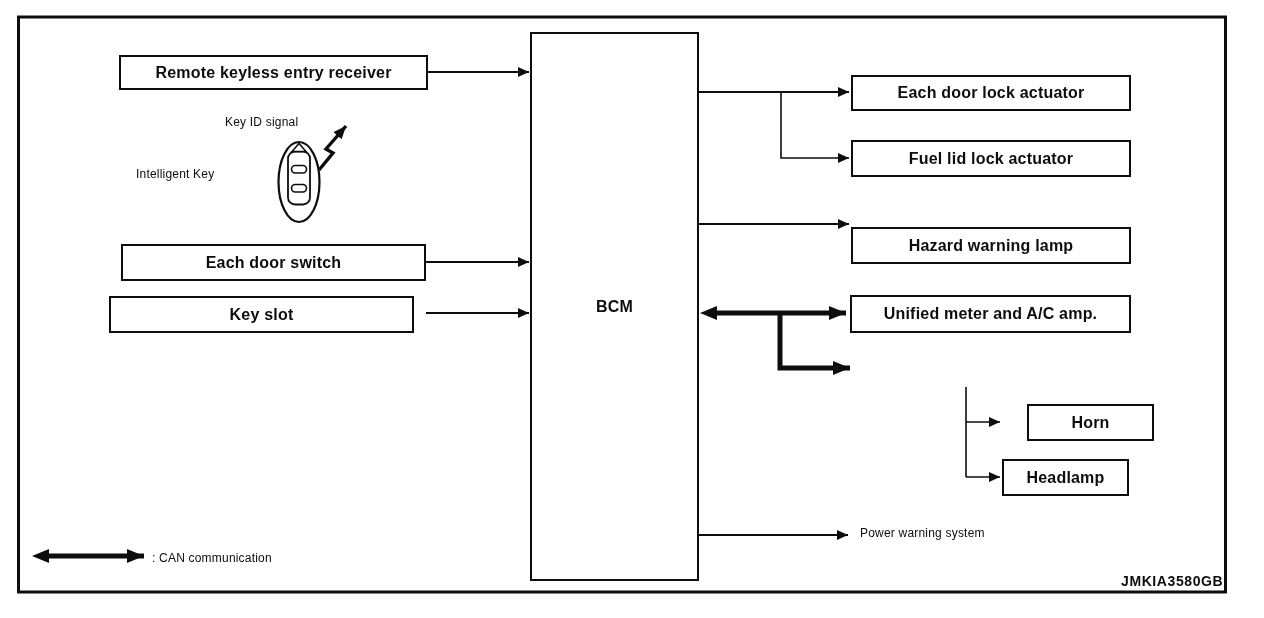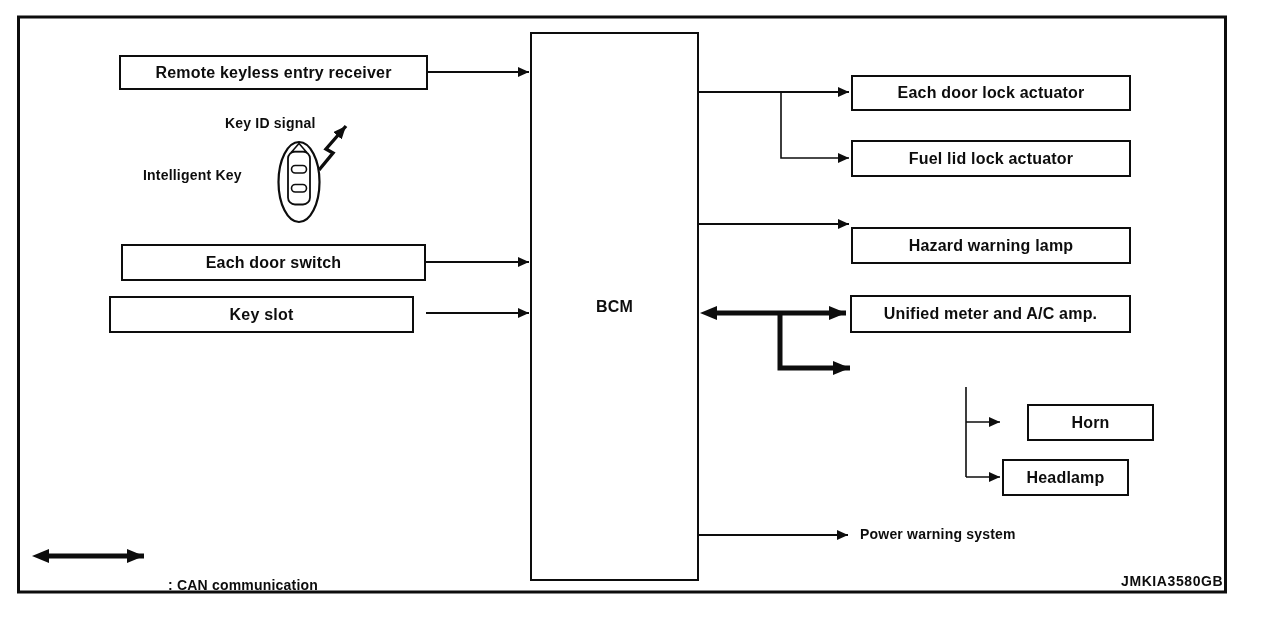--- a/index.html
+++ b/index.html
@@ -8,21 +8,21 @@
     font-family:"Liberation Sans",sans-serif;color:#0d0d0d;overflow:hidden;
   }
   svg.wires{position:absolute;left:0;top:0;z-index:1;}
   .node{
     position:absolute;z-index:2;box-sizing:border-box;
     border:2px solid #0d0d0d;background:#ffffff;
     display:flex;align-items:center;justify-content:center;
     font-size:16px;font-weight:bold;letter-spacing:.2px;white-space:nowrap;
   }
   .floating{
-    position:absolute;z-index:2;font-size:14px;font-weight:bold;
+    position:absolute;z-index:2;font-size:12px;font-weight:normal;
     letter-spacing:.2px;white-space:nowrap;
   }
   .figcode{
     position:absolute;z-index:2;font-size:14px;font-weight:bold;
     letter-spacing:.6px;white-space:nowrap;
   }
 </style>
 </head>
 <body>
 
@@ -85,18 +85,18 @@
   <div class="node" style="left:530px;top:32px;width:169px;height:549px;">BCM</div>
 
   <div class="node" style="left:851px;top:75px;width:280px;height:36px;">Each door lock actuator</div>
   <div class="node" style="left:851px;top:140px;width:280px;height:37px;">Fuel lid lock actuator</div>
   <div class="node" style="left:851px;top:207px;width:280px;height:37px;margin-top:20px;">Hazard warning lamp</div>
   <div class="node" style="left:850px;top:295px;width:281px;height:38px;">Unified meter and A/C amp.</div>
   <div class="node" style="left:1002px;top:404px;width:127px;height:37px;margin-left:25px;">Horn</div>
   <div class="node" style="left:1002px;top:459px;width:127px;height:37px;">Headlamp</div>
 
   <div class="floating" style="left:225px;top:115px;">Key ID signal</div>
-  <div class="floating" style="left:143px;top:167px;">Intelligent Key</div>
+  <div class="floating" style="left:136px;top:167px;">Intelligent Key</div>
   <div class="floating" style="left:860px;top:526px;">Power warning system</div>
-  <div class="floating" style="left:152px;top:577px;margin-left:16px;">: CAN communication</div>
+  <div class="floating" style="left:152px;top:551px;">: CAN communication</div>
   <div class="figcode" style="left:1089px;top:573px;margin-left:32px;">JMKIA3580GB</div>
 
 </div>
 
 </body></html>

